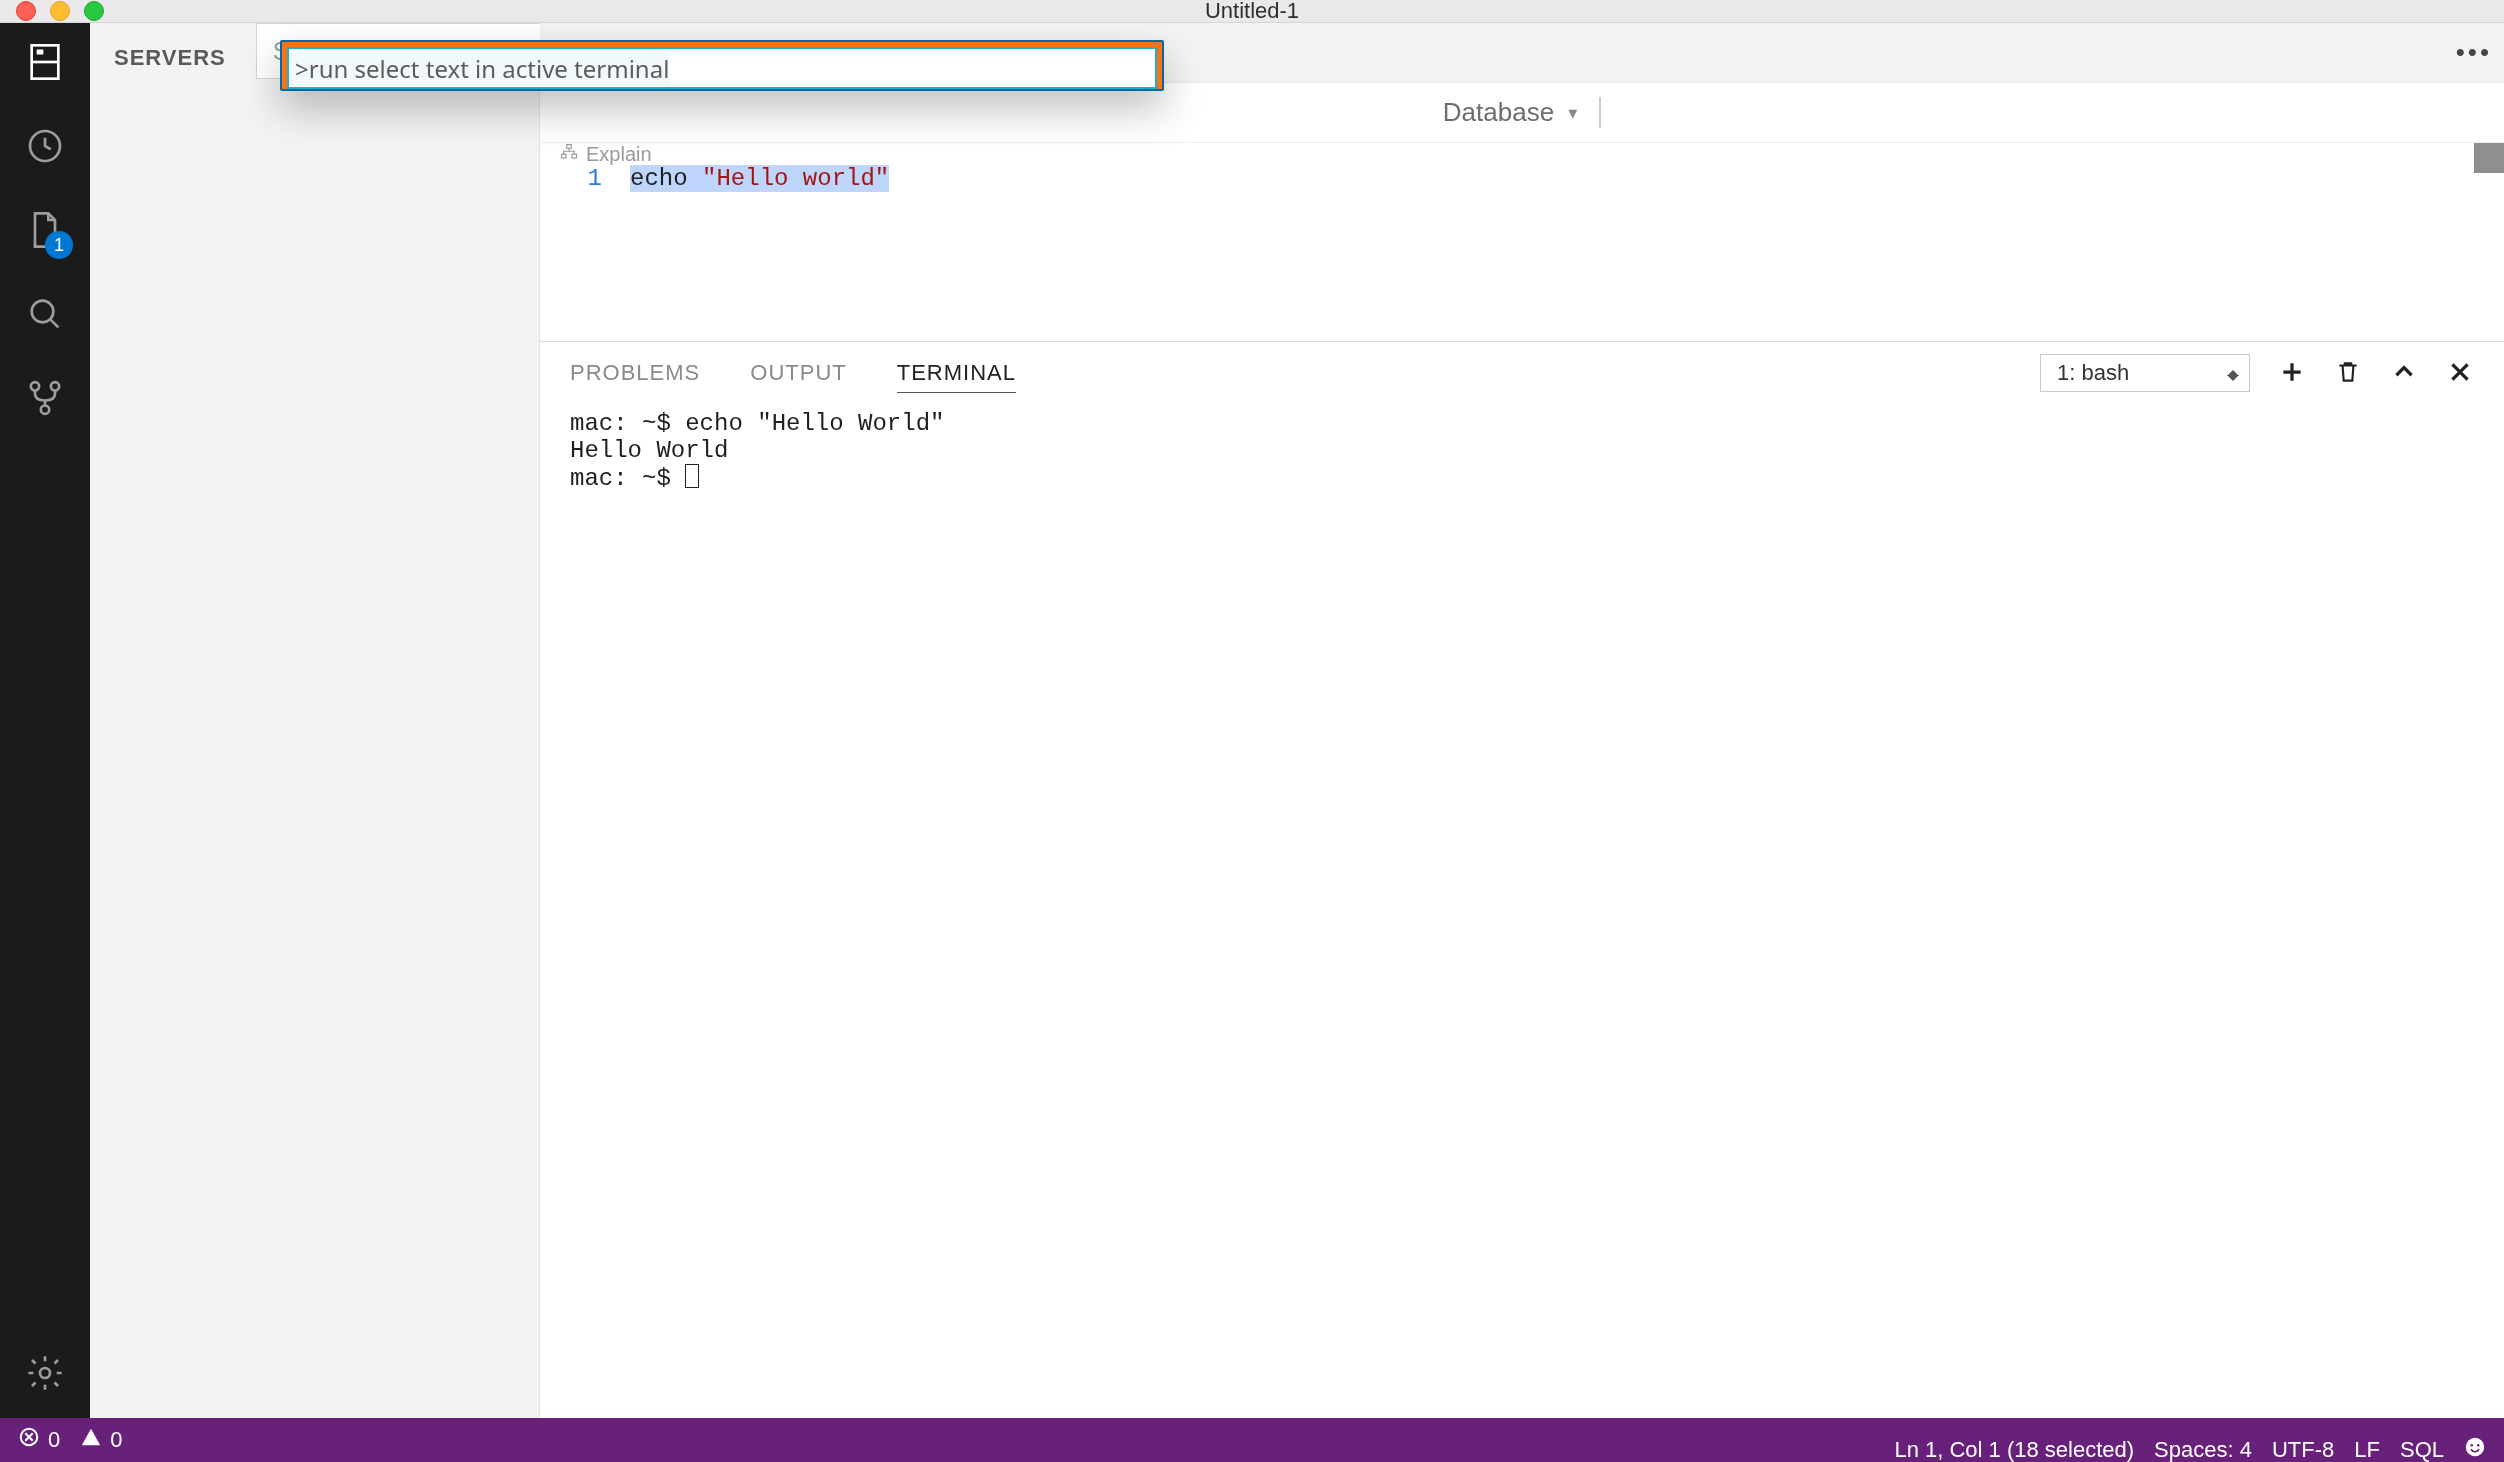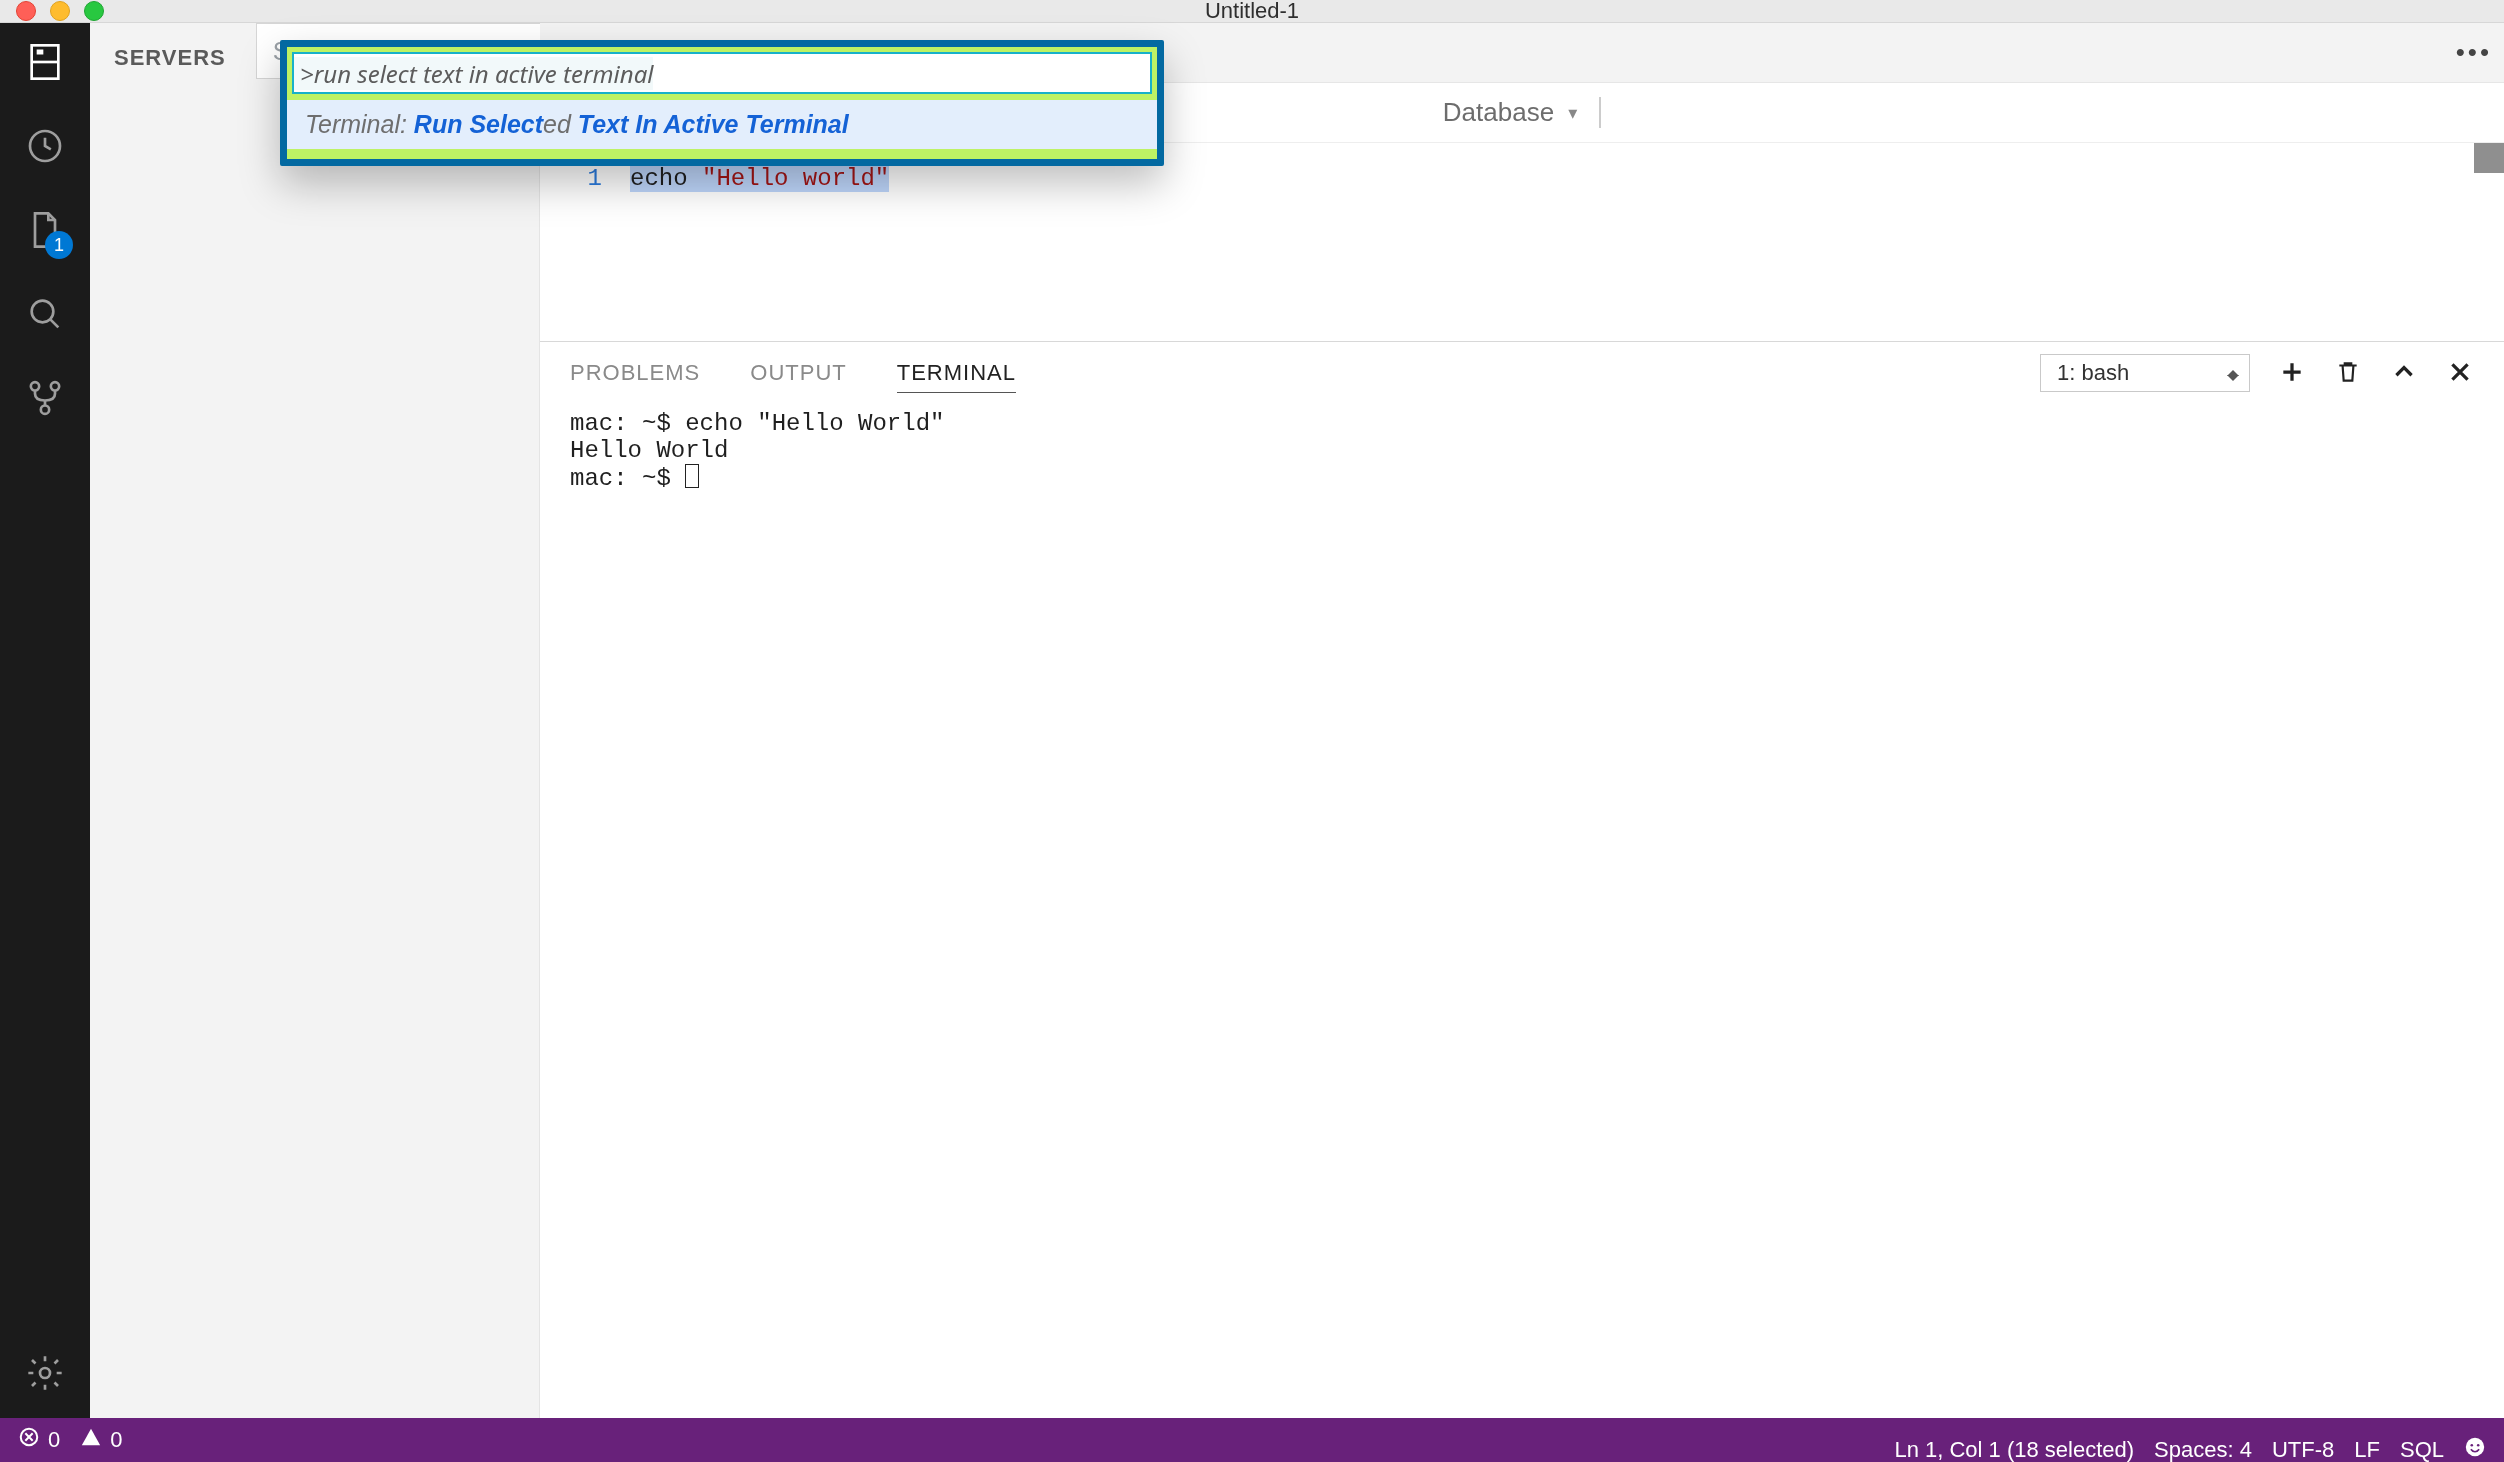--- a/index.html
+++ b/index.html
@@ -243,26 +243,25 @@
   .status-left, .status-right { display:flex; align-items:center; gap:20px; }
   .status-right { margin-left:auto;margin-top:20px; }
   .status-item { display:flex; align-items:center; gap:8px; cursor:pointer; }
   .status-item svg { width:22px; height:22px; }
 
   
   .palette {
     position:absolute;
     top: 40px; left: 280px;
     width: 884px;
-    background:#bef264;
-    border:7px solid #0369a1;
+    background:#f97316;
+    border:2px solid #0369a1;
     box-shadow: 0 18px 40px rgba(0,0,0,.25);
     z-index: 100;
     border-radius:2px;
-    font-style:italic;
   }
   .palette-input {
     margin:5px 5px 0 5px;
     border:2px solid #18b1c9;
     height: 42px;
     background:#fff;
     display:flex; align-items:center;
   }
   .palette-input .query {
     font-family: system-ui, sans-serif;
@@ -475,18 +474,13 @@
           </svg>
       </span>
     </div>
   </div>
 </div>
 
 <div class="palette">
   <div class="palette-input">
     <span class="query">&gt;run select text in active terminal</span>
   </div>
-  <div class="palette-results">
-    <div class="palette-item">
-      <span class="dim">Terminal: </span><span class="hl">Run Select</span><span class="dim">ed </span><span class="hl">Text In Active Terminal</span>
-    </div>
-  </div>
 </div>
 
 </body></html>

